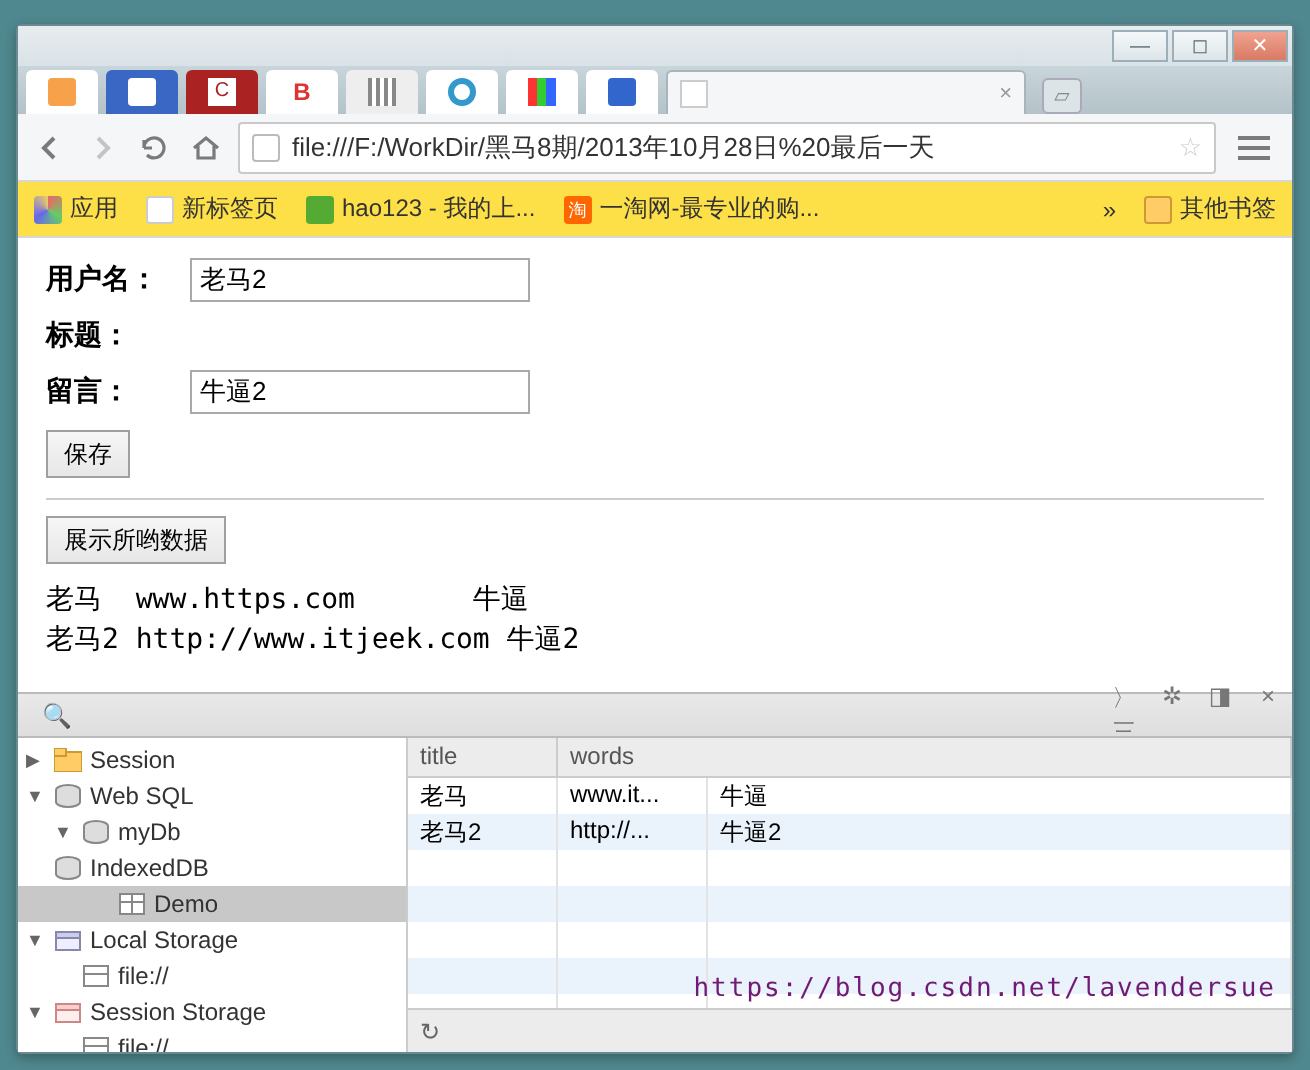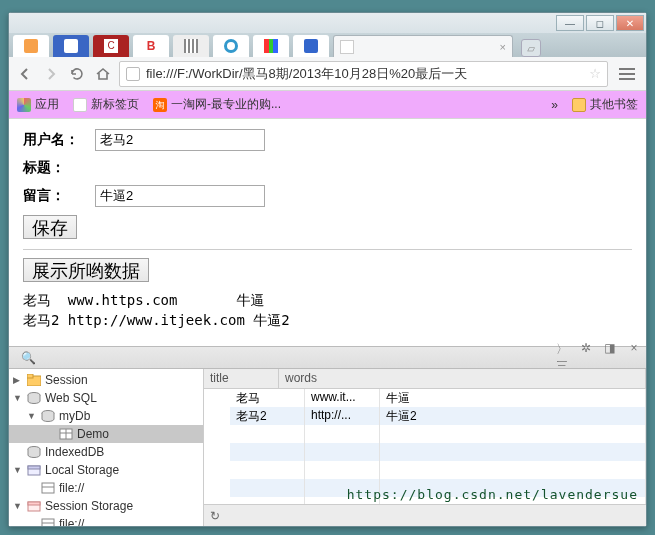--- a/index.html
+++ b/index.html
@@ -18,30 +18,30 @@
 .newtabbtn { width: 20px; height: 18px; background: #dce4e8; border: 1px solid #aab; border-radius: 3px; margin-left: 4px; color:#888; font-size:10px; display:flex;align-items:center;justify-content:center;}
 
 .toolbar { height: 34px; background: #f5f6f7; border-bottom: 1px solid #d6d6d6; display: flex; align-items: center; padding: 0 6px; gap: 6px; }
 .navicon { width: 20px; height: 20px; display: flex; align-items: center; justify-content: center; color: #7a7a7a; cursor: pointer; }
 .omnibox { flex: 1; height: 26px; border: 1px solid #c9c9c9; border-radius: 2px; background: #fff; display: flex; align-items: center; padding: 0 6px; font-size: 13px; color: #333; overflow: hidden; white-space: nowrap; }
 .omnibox .fileico { width:14px; height:14px; background:#fff; border:1px solid #bbb; border-radius:2px; margin-right:6px; position:relative; }
 .omnibox .star { color:#ccc; margin-left: auto; }
 .menubtn { width: 26px; height: 26px; display:flex; flex-direction:column; justify-content:center; align-items:center; gap:3px; cursor:pointer; }
 .menubtn span { display:block; width:16px; height:2px; background:#7a7a7a; }
 
-.bookbar { height: 28px; background: #f0abfc; border-bottom: 1px solid #d6d6d6; display: flex; align-items: center; padding: 0 8px; gap: 14px; font-size: 12px; color: #333; }
+.bookbar { height: 28px; background: #fde047; border-bottom: 1px solid #d6d6d6; display: flex; align-items: center; padding: 0 8px; gap: 14px; font-size: 12px; color: #333; }
 .bookbar .bm { display:flex; align-items:center; gap:4px; cursor:pointer; }
 .bookbar .spacer { flex:1; }
 .bmico { width:14px; height:14px; border-radius:2px; display:inline-block; }
 
 .page { padding: 10px 14px; font-size: 14px; color: #000; }
 .frow { display:flex; align-items:center; margin-bottom:8px; gap:8px; }
 .frow label { width: 64px; font-weight: bold; }
 .frow input[type=text] { width: 170px; height: 22px; border: 1px solid #a9a9a9; padding: 0 4px; font-size: 13px; }
-.btn { height: 24px; padding: 0 8px; border: 1px solid #a0a0a0; background: linear-gradient(#f6f6f6,#e7e7e7); font-size: 18px; cursor:pointer; }
+.btn { height: 24px; padding: 0 8px; border: 1px solid #a0a0a0; background: linear-gradient(#f6f6f6,#e7e7e7); font-size: 12px; cursor:pointer; }
 .hr { border:0; border-top:1px solid #ccc; margin: 10px 0 8px; }
 .datarow { font-family: "SimSun", monospace; font-size: 14px; white-space: pre; line-height: 20px; }
 
 .devtools { position:absolute; left:0; right:0; bottom:0; height:180px; background:#fff; border-top:1px solid #bbb; display:flex; flex-direction:column; }
 .devtabs { height: 22px; background: linear-gradient(#e9e9e9,#dedede); border-bottom:1px solid #bbb; display:flex; align-items:center; padding:0 4px; font-size:12px; color:#555; gap:0; }
 .devtabs .dt { padding:0 8px; height:22px; display:flex; align-items:center; cursor:pointer; border-right:1px solid transparent; }
 .devtabs .dt.sel { background:#cfcfcf; border-left:1px solid #aaa; border-right:1px solid #aaa; }
 .devtabs .devicons { margin-left:auto; display:flex; gap:8px; color:#777; }
 .devicons span { width:16px; text-align:center; cursor:pointer; }
 
@@ -49,27 +49,27 @@
 .devside { width: 195px; background:#fff; border-right:1px solid #ccc; font-size:12px; color:#333; overflow:auto; }
 .tree { padding: 2px 0; }
 .tree .node { display:flex; align-items:center; height:18px; padding-left:4px; gap:4px; cursor:pointer; white-space:nowrap; }
 .tree .node.sel { background:#c8c8c8; }
 .tree .arrow { width:10px; font-size:9px; color:#666; }
 .tree .tico { width:14px; height:12px; }
 
 .devmain { flex:1; display:flex; flex-direction:column; }
 .gridhead { height:20px; background:#ececec; border-bottom:1px solid #ccc; display:flex; font-size:12px; color:#555; }
 .gridhead .col { border-right:1px solid #ccc; padding:2px 6px; }
-.gridbody { flex:1; overflow:auto; font-size:12px; position:relative;margin-left:26px; }
+.gridbody { flex:1; overflow:auto; font-size:12px; position:relative; }
 .gridrow { height:18px; display:flex; }
 .gridrow:nth-child(odd){ background:#fff; }
 .gridrow:nth-child(even){ background:#eaf2fb; }
 .gridrow .cell { border-right:1px solid #e3e3e3; padding:1px 6px; overflow:hidden; white-space:nowrap; text-overflow:ellipsis; }
 .col-a{width:75px} .col-b{width:75px} .col-c{flex:1}
-.watermark { position:absolute; right:8px; bottom:2px; font-size:13px; color:#14532d; font-family:monospace; letter-spacing:1px; pointer-events:none; }
+.watermark { position:absolute; right:8px; bottom:2px; font-size:13px; color:#701a75; font-family:monospace; letter-spacing:1px; pointer-events:none; }
 .devfoot { height:22px; background:#ececec; border-top:1px solid #ccc; display:flex; align-items:center; padding:0 6px; gap:8px; color:#666; font-size:12px; }
 .devfoot .sicon{cursor:pointer;}
 
 svg { display:block; }
 </style>
 </head>
 <body>
 
 <div class="window">
 
@@ -146,20 +146,24 @@
   </div>
 
   <div class="bookbar">
     <div class="bm">
         <span class="bmico" style="background:conic-gradient(#e66,#6c6,#66e,#ec6)"></span>
         <span>应用</span>
       </div>
     <div class="bm">
         <span class="bmico" style="background:#fff;border:1px solid #ccc"></span>
         <span>新标签页</span>
+      </div>
+    <div class="bm">
+        <span class="bmico" style="background:#5a3"></span>
+        <span>hao123 - 我的上...</span>
       </div>
     <div class="bm">
         <span class="bmico" style="background:#f60;color:#fff;font-size:9px;text-align:center;line-height:14px">淘</span>
         <span>一淘网-最专业的购...</span>
       </div>
     <div class="spacer"></div>
     <div class="bm">
         <span>»</span>
       </div>
     <div class="bm">
@@ -229,40 +233,40 @@
           <div class="node" style="padding-left:18px">
               <span class="arrow">▼</span>
               <span class="tico">
                 <svg width="14" height="12">
                   <ellipse cx="7" cy="3" rx="6" ry="2.5" fill="#ddd" stroke="#888"></ellipse>
                   <path d="M1 3v6a6 2.5 0 0 0 12 0V3" fill="#ddd" stroke="#888"></path>
                 </svg>
               </span>
               <span>myDb</span>
             </div>
+          <div class="node">
+              <span class="arrow"></span>
+              <span class="tico">
+                <svg width="14" height="12">
+                  <ellipse cx="7" cy="3" rx="6" ry="2.5" fill="#ddd" stroke="#888"></ellipse>
+                  <path d="M1 3v6a6 2.5 0 0 0 12 0V3" fill="#ddd" stroke="#888"></path>
+                </svg>
+              </span>
+              <span>IndexedDB</span>
+            </div>
           <div class="node sel" style="padding-left:36px">
               <span class="arrow"></span>
               <span class="tico">
                 <svg width="14" height="12">
                   <rect x="1" y="1" width="12" height="10" fill="#fff" stroke="#888"></rect>
                   <line x1="1" y1="5" x2="13" y2="5" stroke="#888"></line>
                   <line x1="7" y1="1" x2="7" y2="11" stroke="#888"></line>
                 </svg>
               </span>
               <span>Demo</span>
-            </div>
-          <div class="node">
-              <span class="arrow"></span>
-              <span class="tico">
-                <svg width="14" height="12">
-                  <ellipse cx="7" cy="3" rx="6" ry="2.5" fill="#ddd" stroke="#888"></ellipse>
-                  <path d="M1 3v6a6 2.5 0 0 0 12 0V3" fill="#ddd" stroke="#888"></path>
-                </svg>
-              </span>
-              <span>IndexedDB</span>
             </div>
           <div class="node">
               <span class="arrow">▼</span>
               <span class="tico">
                 <svg width="14" height="12">
                   <rect x="1" y="2" width="12" height="9" fill="#eef" stroke="#88a"></rect>
                   <rect x="1" y="2" width="12" height="3" fill="#cce" stroke="#88a"></rect>
                 </svg>
               </span>
               <span>Local Storage</span>

